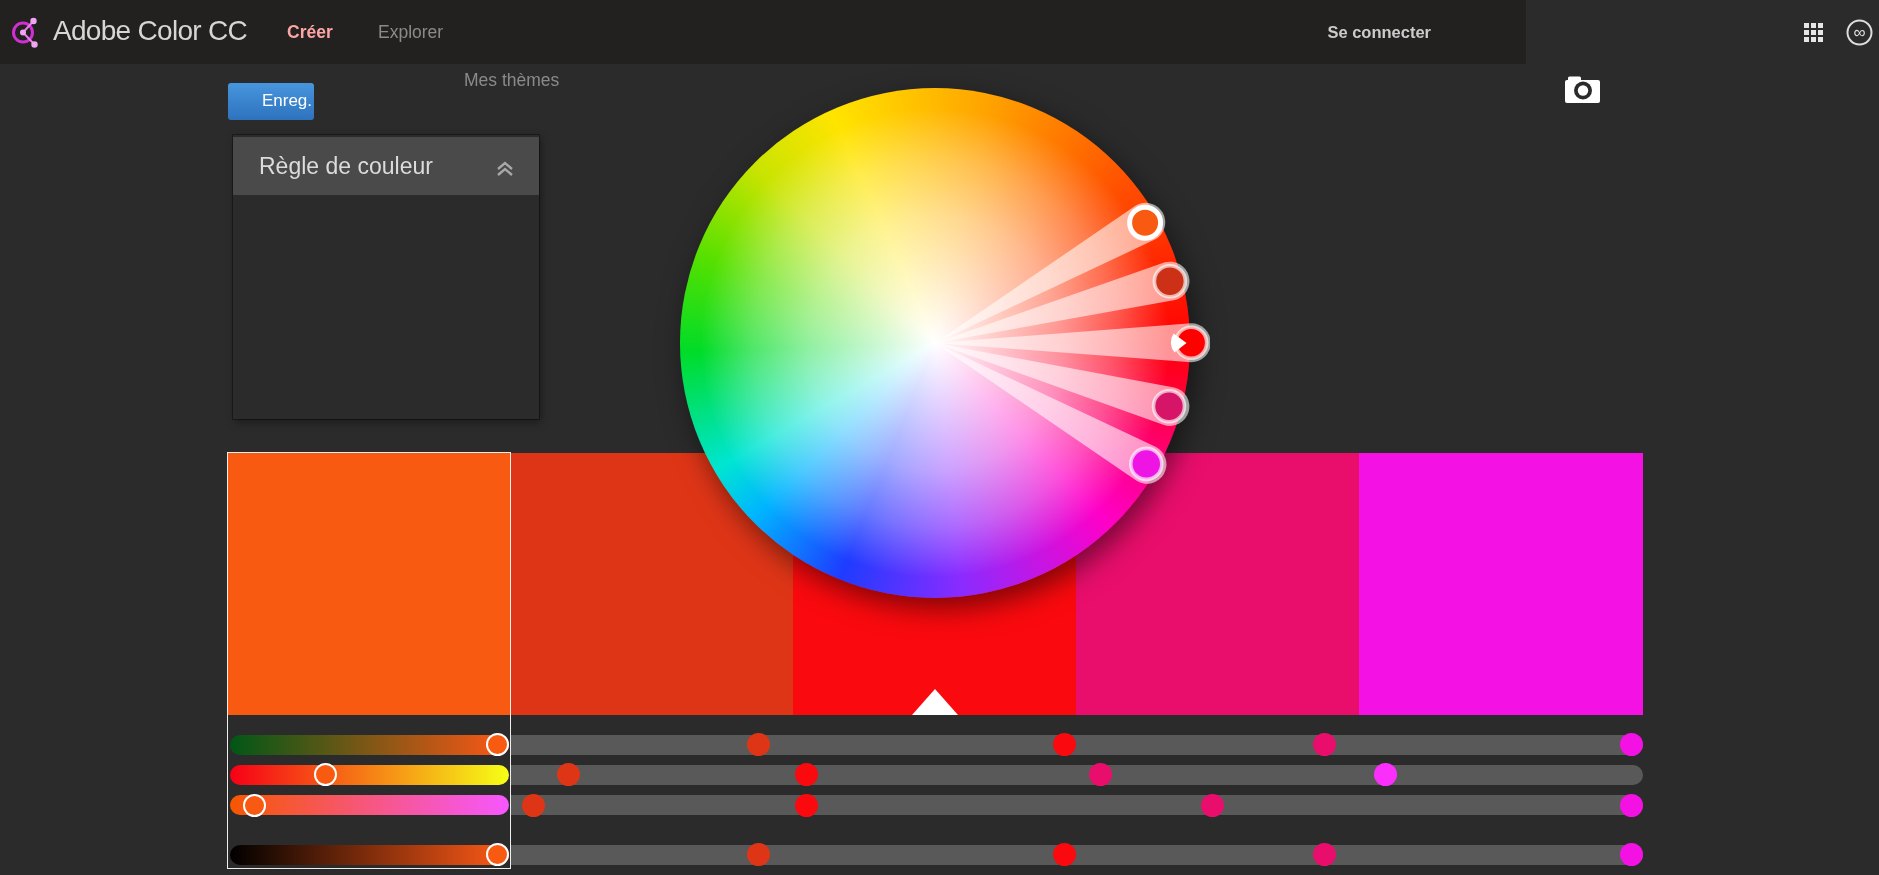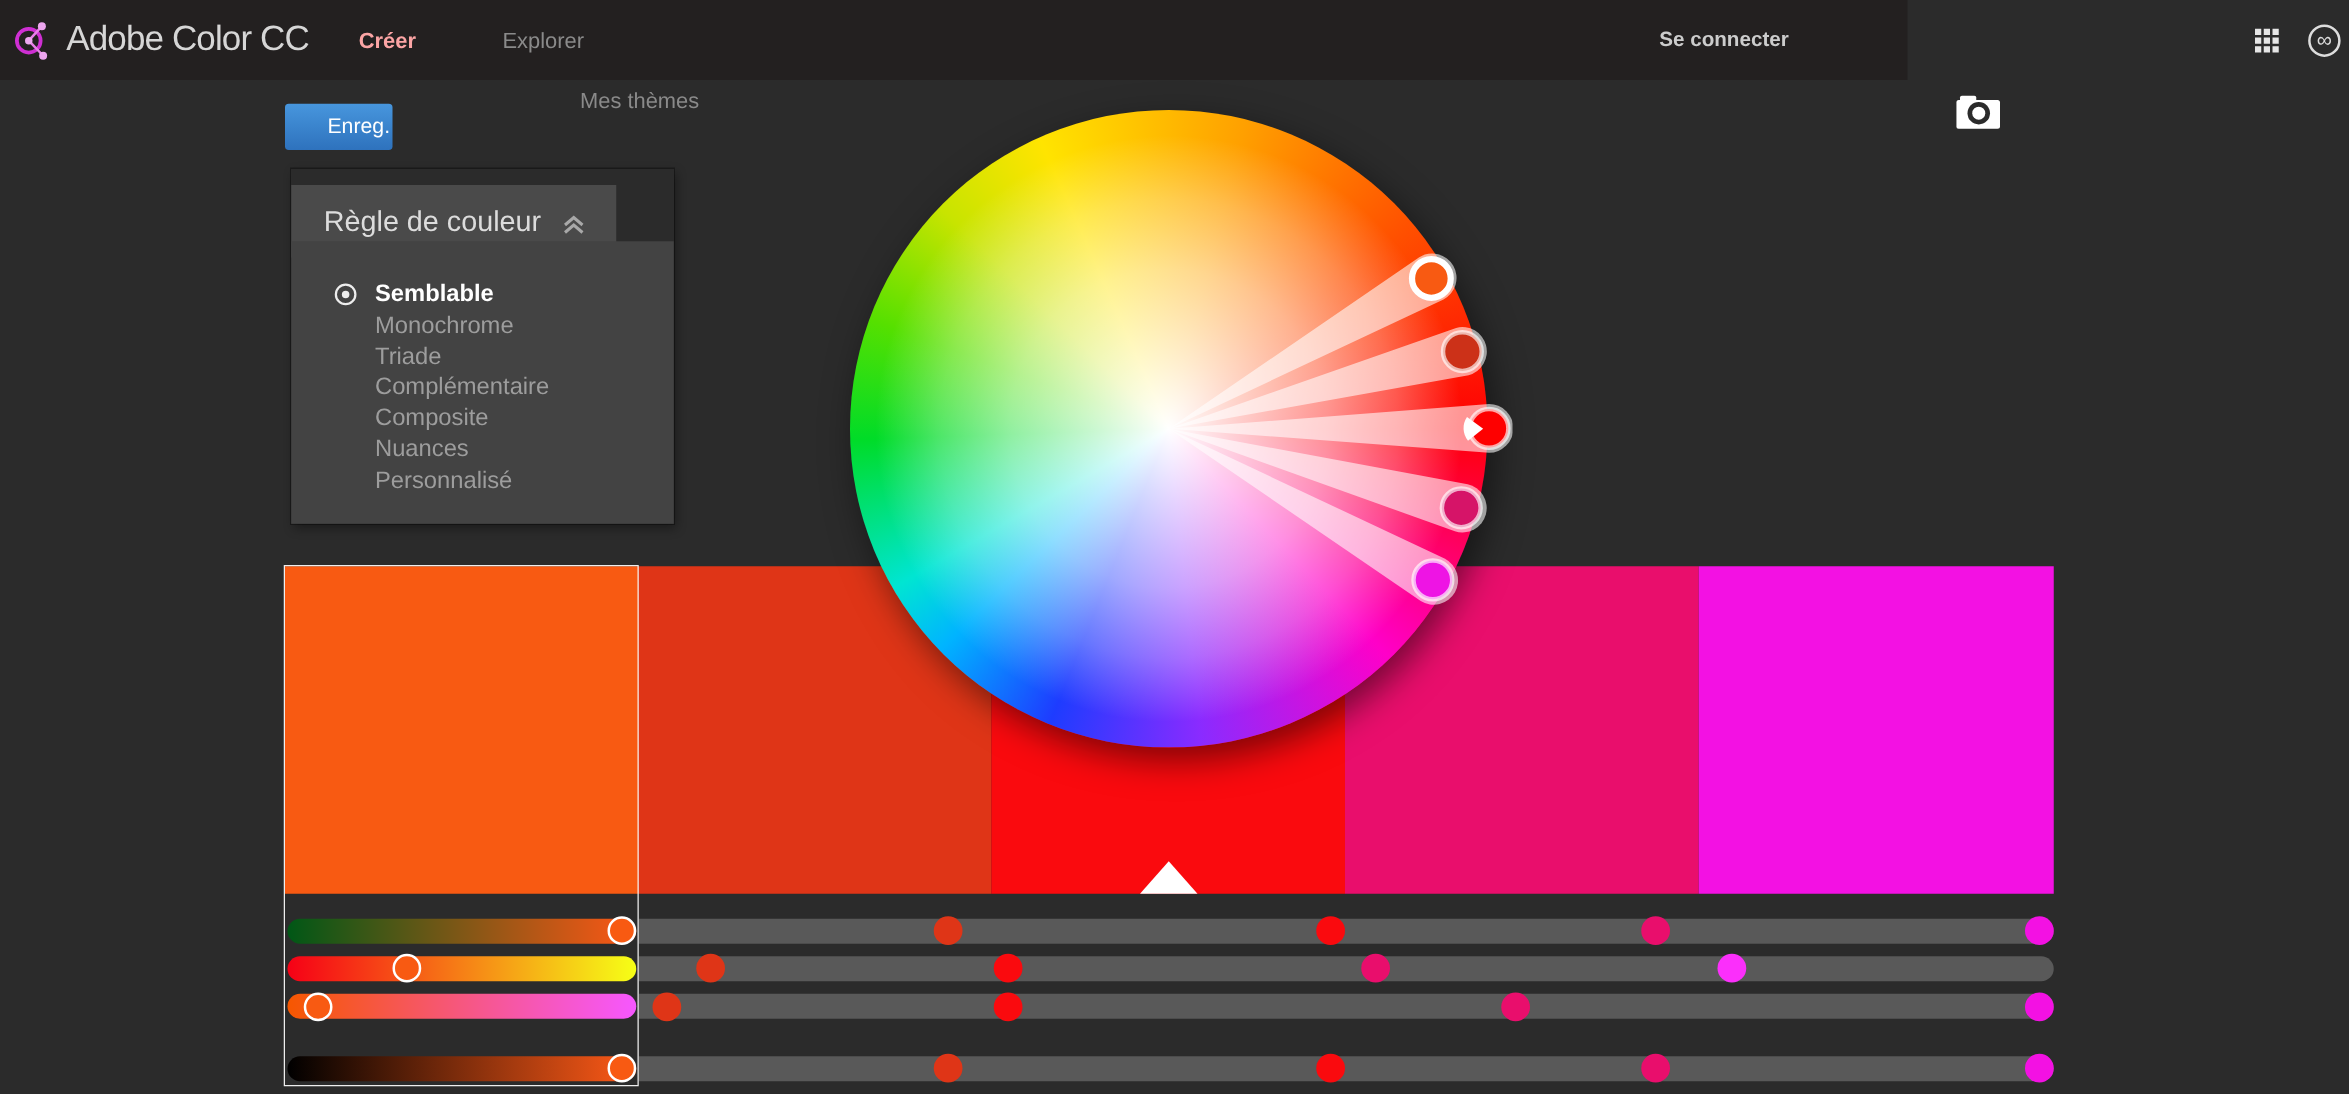--- a/index.html
+++ b/index.html
@@ -6,35 +6,35 @@
 html,body { width:1879px; height:875px; overflow:hidden; background:#2b2b2b;
   font-family:"Liberation Sans", sans-serif; }
 #page { position:relative; width:1879px; height:875px; }
 
 
 #nav { position:absolute; left:0; top:0; width:1526px; height:64px; background:#232020; }
 #logoicon { position:absolute; left:10px; top:13px; width:38px; height:38px; }
 #logotext { position:absolute; left:53px; top:15px; font-size:28px; color:#d6d6d6; letter-spacing:-0.7px; font-weight:400; }
 .navlink { position:absolute; top:22px; font-size:17.5px; color:#8a8a8a; }
 #nv1 { left:287px; color:#fca5a5; font-weight:bold; }
-#nv2 { left:378px;margin-left:24px; }
+#nv2 { left:378px; }
 #nv3 { left:464px;margin-top:48px; }
 #seconnect { position:absolute; top:23px; right:95px; font-size:16.5px; color:#cccccc; font-weight:bold; }
 #gridicon { position:absolute; left:1804px; top:23px; width:19px; height:19px; }
 .gsq { position:absolute; width:5px; height:5px; background:#e6e6e6; }
 #ccicon { position:absolute; left:1846px; top:19px; width:27px; height:27px; }
 
 
 #enreg { position:absolute; left:228px; top:83px; width:86px; height:37px; background:linear-gradient(#4796dd,#2e72bd);
   border-radius:3px; color:#fff; font-size:17px; text-align:center; line-height:36px;padding-left:32px; }
 
 
 #panel { position:absolute; left:233px; top:135px; width:306px; height:284px;
   box-shadow:0 0 0 1px rgba(0,0,0,0.35), 2px 3px 8px rgba(0,0,0,0.4); }
-#panelhead { position:absolute; left:0; top:13px; width:260px; height:58px; background:#4a4a4a;
+#panelhead { position:absolute; left:0; top:2px; width:306px; height:58px; background:#4a4a4a;
   color:#dcdcdc; font-size:23px; line-height:58px; padding-left:26px; }
 #panelchev { position:absolute; right:25px; top:23px; }
 #panelbody { position:absolute; left:0; top:58px; width:306px; height:226px; background:#434343; }
 .pitem { position:absolute; left:67px; font-size:19px; line-height:19px; color:#9d9d9d; }
 .pitem.sel { color:#ffffff; font-weight:bold; }
 #radio { position:absolute; left:34px; top:32.5px; }
 
 
 .sw { position:absolute; top:453px; height:262px; }
 #selframe { position:absolute; left:227px; top:452px; width:284px; height:417px;
@@ -102,33 +102,20 @@
 
   <div id="enreg">Enreg.</div>
 
   <div id="panel">
     <div id="panelhead">Règle de couleur
       <svg id="panelchev" width="18" height="18" viewBox="0 0 18 18">
         <path d="M2 9 L9 3 L16 9" fill="none" stroke="#a8a8a8" stroke-width="2.4"></path>
         <path d="M2 15 L9 9 L16 15" fill="none" stroke="#a8a8a8" stroke-width="2.4"></path>
       </svg>
     </div>
-    <div id="panelbody">
-      <svg id="radio" width="19" height="19" viewBox="0 0 19 19">
-        <circle cx="9.5" cy="9.5" r="7.8" fill="none" stroke="#ededed" stroke-width="1.8"></circle>
-        <circle cx="9.5" cy="9.5" r="3" fill="#ededed"></circle>
-      </svg>
-      <div class="pitem sel" style="top:33px">Semblable</div>
-      <div class="pitem" style="top:57.8px">Monochrome</div>
-      <div class="pitem" style="top:82.6px">Triade</div>
-      <div class="pitem" style="top:107.4px">Complémentaire</div>
-      <div class="pitem" style="top:132.2px">Composite</div>
-      <div class="pitem" style="top:157px">Nuances</div>
-      <div class="pitem" style="top:181.8px">Personnalisé</div>
-    </div>
   </div>
 
   <svg id="cam" viewBox="0 0 36 28">
     <rect x="3" y="0.5" width="13" height="7" rx="1.5" fill="#ffffff"></rect>
     <rect x="0" y="4" width="35" height="23" rx="2" fill="#ffffff"></rect>
     <circle cx="18" cy="14.5" r="9" fill="#2b2b2b"></circle>
     <circle cx="18" cy="14.5" r="5.2" fill="#ffffff"></circle>
   </svg>
 
   <div class="sw" style="left:228px; width:283px; background:#f85a12;"></div>

